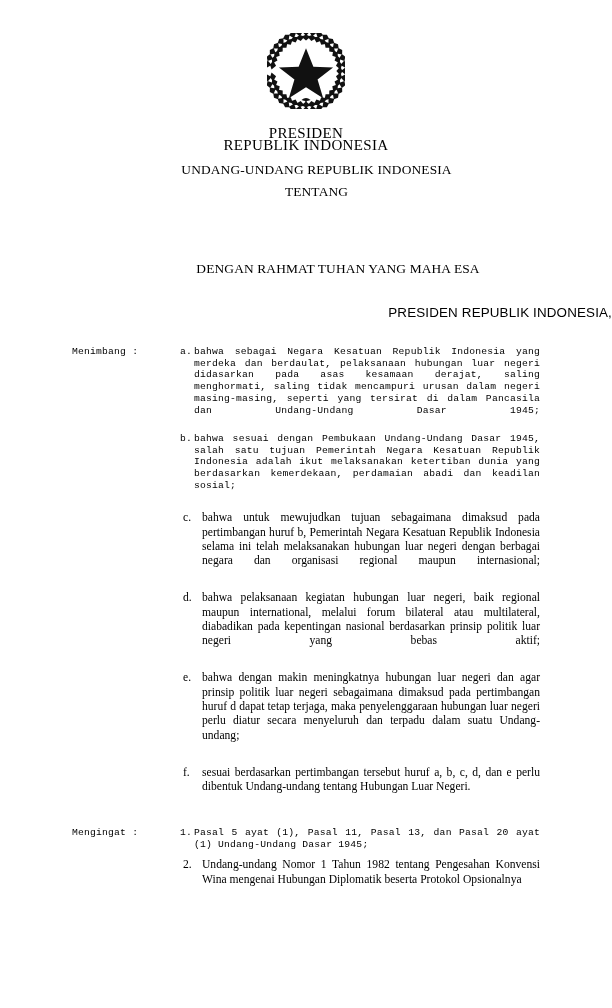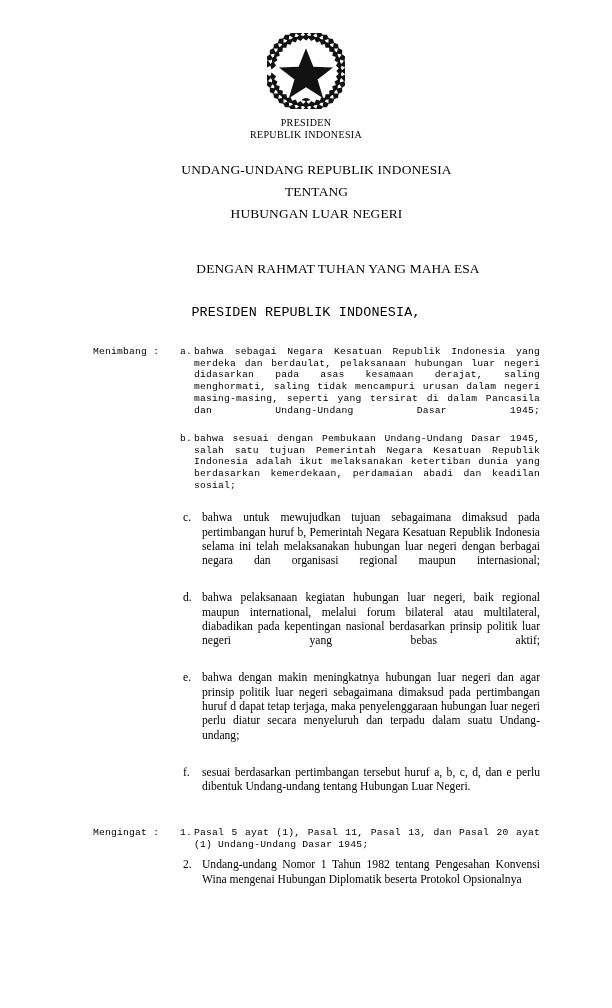--- a/index.html
+++ b/index.html
@@ -33,23 +33,23 @@
   }
   .emblem {
     display: inline-block;
     width: 78px;
     height: 76px;
     line-height: 0;
   }
   .emblem svg { display: block; }
 
   .emblem-caption {
-    margin-top: 4px;
-    font-family: "Liberation Serif", serif;
-    font-size: 10px;
+    margin-top: 15px;
+    font-family: "Liberation Serif", serif;
+    font-size: 15px;
     line-height: 11.5px;
     letter-spacing: 0.35px;
     color: #000;
   }
 
   
   .title-block {
     position: absolute;
     left: 0;
     top: 159px;
@@ -74,22 +74,22 @@
     font-size: 13.4px;
     letter-spacing: 0.15px;
     padding-left: 32px;
   }
 
   .presiden-ri {
     position: absolute;
     left: 0;
     top: 305px;
     width: 612px;
-    text-align: center;
-    font-family: Liberation Mono, monospace;
+    text-align: right;
+    font-family: Liberation Sans, sans-serif;
     font-size: 13.4px;
     letter-spacing: 0.15px;
   }
 
   
   .section {
     position: absolute;
     left: 72px;
     width: 468px;
   }
@@ -99,21 +99,20 @@
   .section-label {
     position: absolute;
     left: 0;
     top: 0;
     width: 108px;
     font-family: "Liberation Mono", monospace;
     font-size: 9.7px;
     line-height: 11.7px;
     letter-spacing: 0.2px;
     white-space: nowrap;
-    margin-left: 21px;
   }
 
   .items {
     position: relative;
     margin-left: 108px;
   }
 
   
   .item-mono {
     position: relative;
@@ -347,21 +346,20 @@
     </span>
     <div class="emblem-caption">
       <div>PRESIDEN</div>
       <div>REPUBLIK INDONESIA</div>
     </div>
   </div>
 
   <div class="title-block">
     <div class="title-line">UNDANG-UNDANG REPUBLIK INDONESIA</div>
     <div class="title-line">TENTANG</div>
-    <div class="title-line">HUBUNGAN LUAR NEGERI</div>
   </div>
 
   <div class="rahmat">DENGAN RAHMAT TUHAN YANG MAHA ESA</div>
   <div class="presiden-ri">PRESIDEN REPUBLIK INDONESIA,</div>
 
   <div class="section" id="menimbang-section">
     <div class="section-label">Menimbang :</div>
     <div class="items">
 
       <div class="item-mono">

